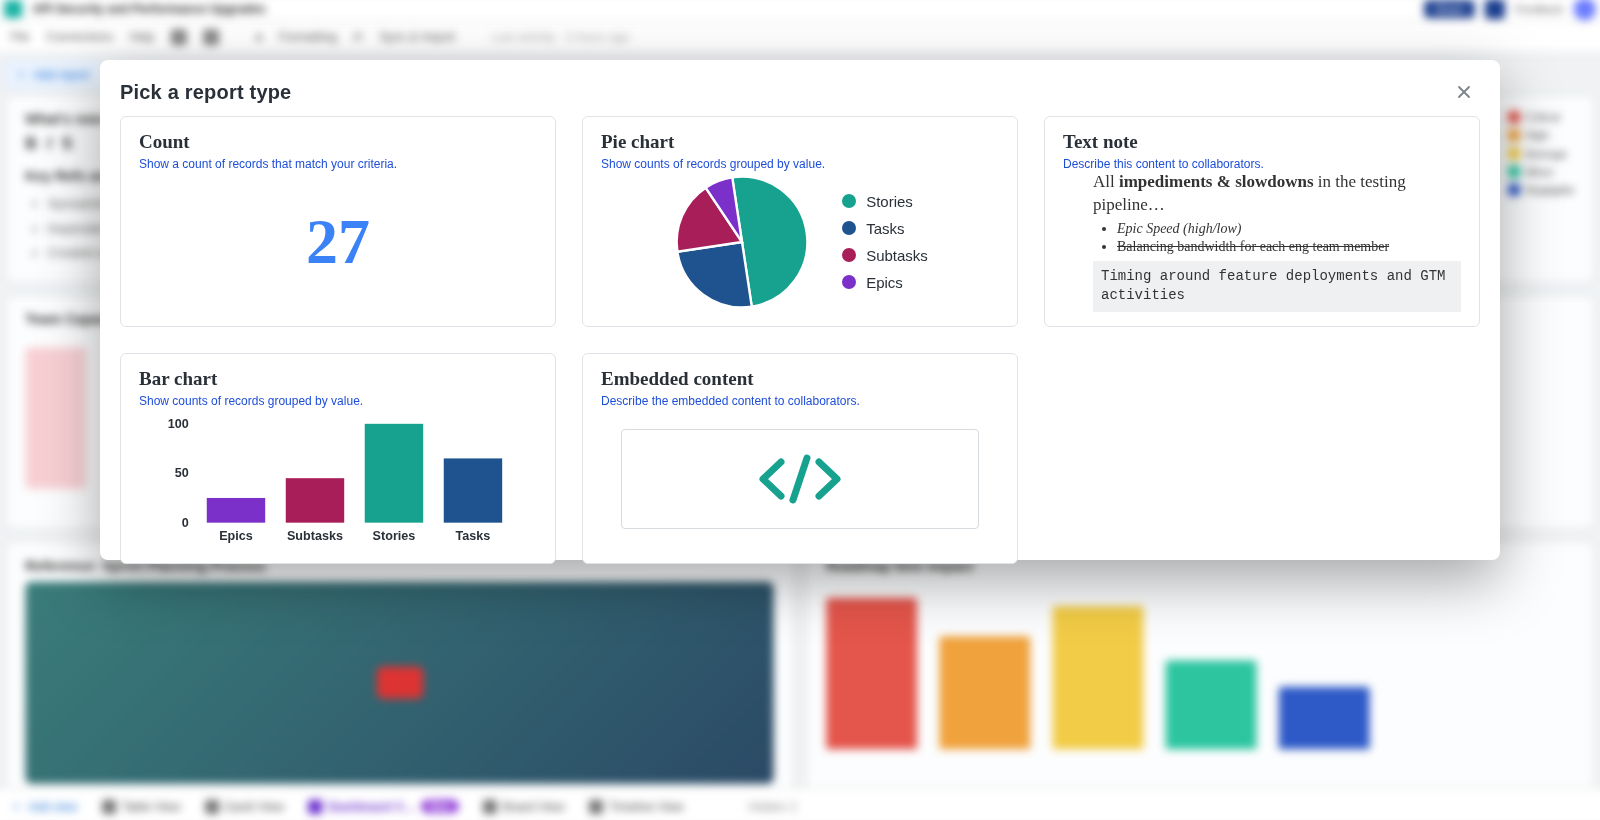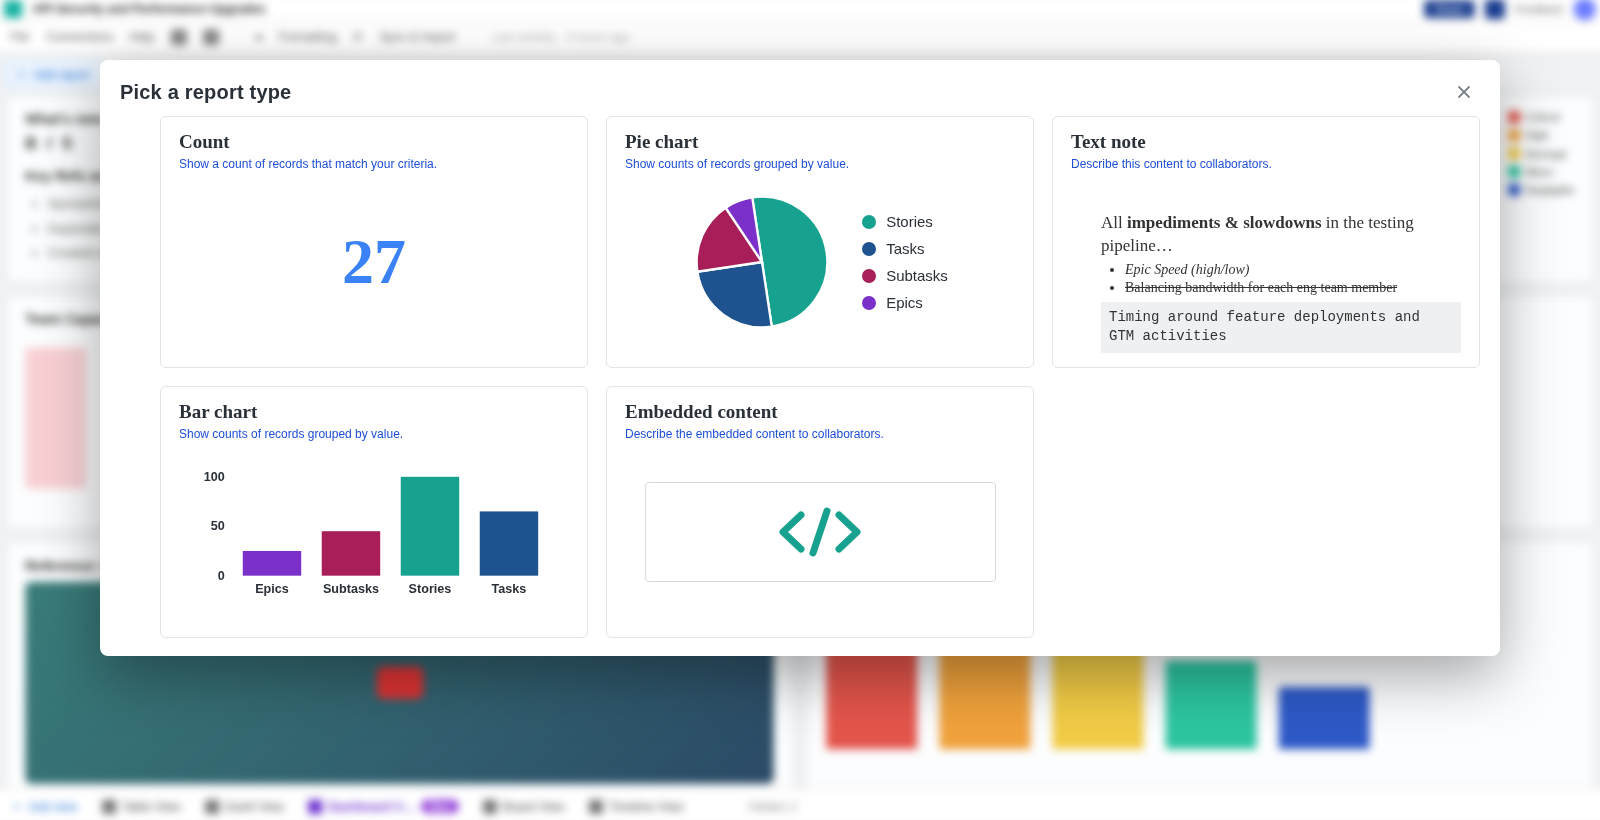--- a/index.html
+++ b/index.html
@@ -57,41 +57,40 @@
     background: #fff; border-top: 1px solid #ddd; display: flex; align-items: center;
     gap: 24px; padding: 0 18px; font-size: 12px; color: #444;
   }
   .bg-viewtabs .tab { display: flex; align-items: center; gap: 6px; }
   .bg-viewtabs .active { color: #6b2fce; font-weight: 700; }
   .badge { background: #8b32d6; color: #fff; border-radius: 10px; font-size: 10px; padding: 1px 8px; }
   .bg-viewtabs .ico { width: 14px; height: 14px; background: #777; border-radius: 2px; }
 
   
   .modal {
-    position: absolute; left: 100px; top: 60px; width: 1400px; height: 596px;
+    position: absolute; left: 100px; top: 60px; width: 1400px; height: 500px;
     background: #fff; border-radius: 8px;
     box-shadow: 0 20px 60px rgba(0,0,0,.35);
     padding: 18px 10px 18px 20px;
     display: flex; flex-direction: column;
   }
   .modal-header { display: flex; align-items: center; padding-right: 12px; }
   .modal-title { font-size: 20px; font-weight: 700; color: #2a3038; letter-spacing: .2px; }
   .close-btn {
     margin-left: auto; width: 28px; height: 28px; display: flex; align-items: center; justify-content: center;
     color: #7a828a; border-radius: 4px; cursor: pointer;
   }
   .cards {
     margin-top: 10px;
     flex: 1;
     display: grid;
     grid-template-columns: repeat(3, 1fr);
     grid-template-rows: repeat(2, 1fr);
-    gap: 18px;
+    gap: 26px;
     padding-right: 10px;
-    margin-left: 40px;
   }
   .card {
     border: 1px solid #e0e4e8; border-radius: 6px; padding: 14px 18px;
     display: flex; flex-direction: column; cursor: pointer; background: #fff;
   }
   .card-title { font-size: 19px; font-weight: 600; color: #2a3038; margin-bottom: 4px; font-family: Georgia, "Times New Roman", serif; }
   .card-desc  { font-size: 12px; color: #1d4ed8; }
   .card-body  { flex: 1; display: flex; align-items: center; justify-content: center; }
 
   .bignum { font-size: 64px; font-weight: 800; color: #3b82f6; font-family: Georgia, serif; }

